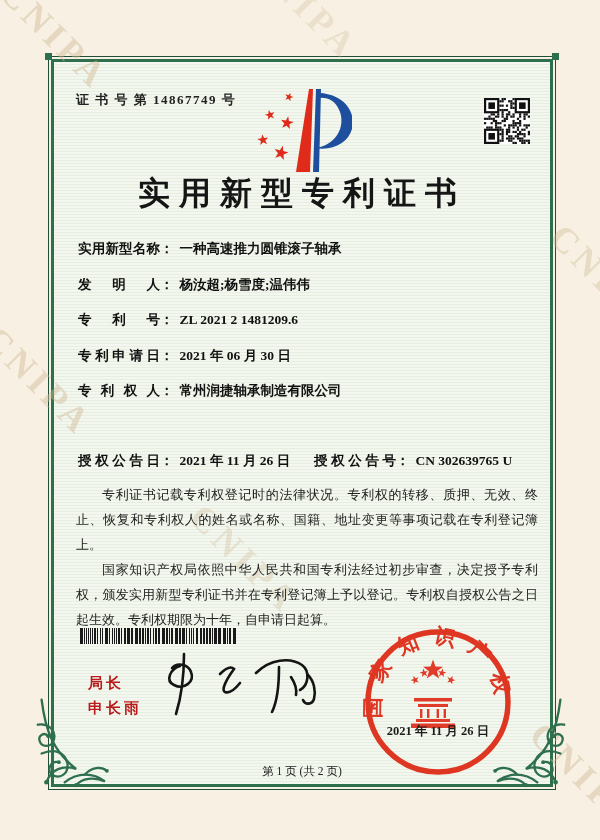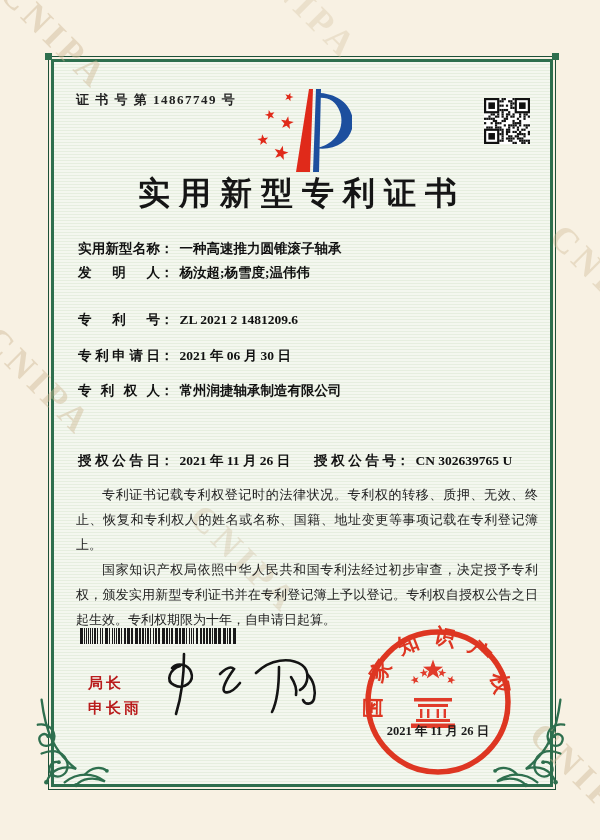--- a/index.html
+++ b/index.html
@@ -274,21 +274,21 @@
           <rect x="37.23809523809524" y="43.80952380952381" width="2.1904761904761907" height="2.1904761904761907" fill="#111"></rect>
           <rect x="39.42857142857143" y="43.80952380952381" width="2.1904761904761907" height="2.1904761904761907" fill="#111"></rect>
           <rect x="43.80952380952381" y="43.80952380952381" width="2.1904761904761907" height="2.1904761904761907" fill="#111"></rect>
         </svg></div>
 
     <div class="title">实用新型专利证书</div>
 
     <div class="frow" style="top:240px">
       <span class="flabel">实用新型名称</span><span class="colon">：</span><span class="fvalue">一种高速推力圆锥滚子轴承</span>
     </div>
-    <div class="frow" style="top:264px">
+    <div class="frow" style="top:276px">
       <span class="flabel">发明人</span><span class="colon">：</span><span class="fvalue">杨汝超;杨雪度;温伟伟</span>
     </div>
     <div class="frow" style="top:311px">
       <span class="flabel">专利号</span><span class="colon">：</span><span class="fvalue">ZL 2021 2 1481209.6</span>
     </div>
     <div class="frow" style="top:347px">
       <span class="flabel">专利申请日</span><span class="colon">：</span><span class="fvalue">2021 年 06 月 30 日</span>
     </div>
     <div class="frow" style="top:382px">
       <span class="flabel">专利权人</span><span class="colon">：</span><span class="fvalue">常州润捷轴承制造有限公司</span>
@@ -397,14 +397,15 @@
         <rect x="62" y="85" width="2.4" height="9"></rect>
         <rect x="69" y="85" width="2.4" height="9"></rect>
         <rect x="78.6" y="85" width="2.4" height="9"></rect>
         <rect x="85.6" y="85" width="2.4" height="9"></rect>
         <rect x="58" y="95" width="34" height="3"></rect>
         <rect x="53" y="99.5" width="44" height="4.5"></rect>
       </g>
     </svg>
     <div class="seal-date">2021 年 11 月 26 日</div>
 
+    <div class="page-info">第 1 页 (共 2 页)</div>
   </div>
 </div>
 
 </body></html>

